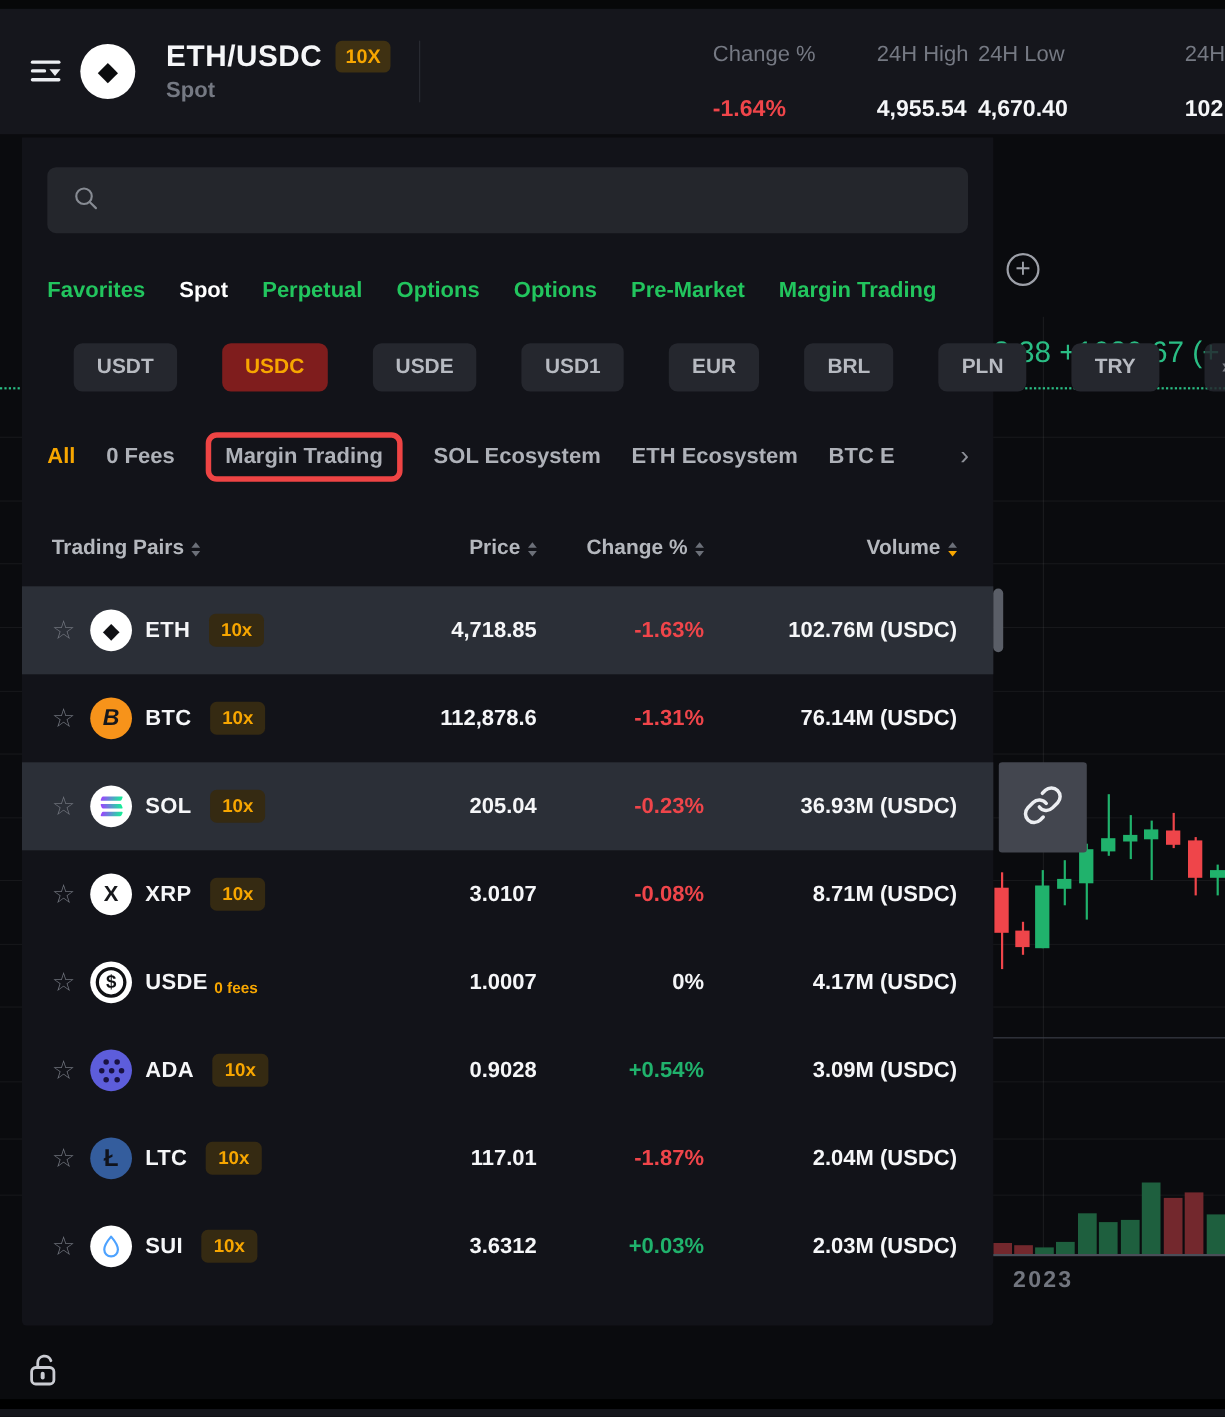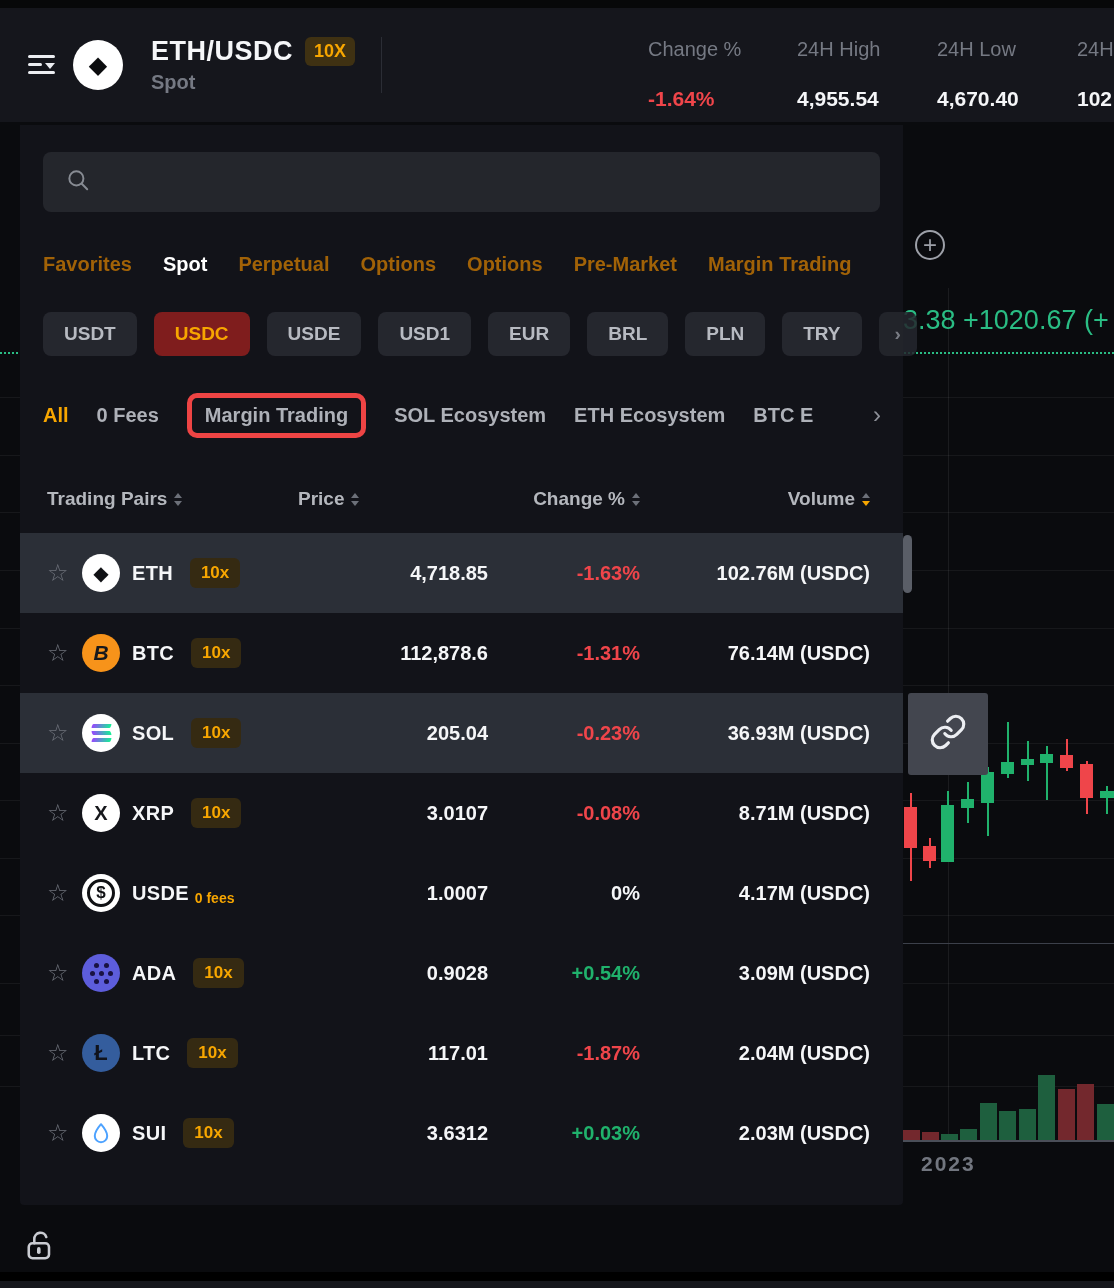--- a/index.html
+++ b/index.html
@@ -55,42 +55,42 @@
 
   
   .panel { position:absolute; left:20px; top:125px; width:883px; height:1080px; background:#121319;
     z-index:2; border-radius:0 0 4px 4px; }
   .search-box { position:absolute; left:23px; top:27px; width:837px; height:60px; background:#24262c;
     border-radius:8px; display:flex; align-items:center; padding-left:22px; cursor:text; }
   .search-box input { background:transparent; border:none; outline:none; color:#f5f6f8;
     font-size:19px; margin-left:14px; width:700px; font-family:inherit; }
 
   .tabs { position:absolute; left:23px; top:128px; display:flex; gap:31px; white-space:nowrap; }
-  .tab { font-size:20px; font-weight:600; color:#a16207; cursor:pointer; }
+  .tab { font-size:20px; font-weight:600; color:#22c55e; cursor:pointer; }
   .tab.active { color:#ffffff; font-weight:800; }
 
   .chips { position:absolute; left:23px; top:187px; display:flex; gap:17px; }
   .chip { height:44px; min-width:76px; padding:0 21px; background:#25272e; border-radius:8px;
     display:flex; align-items:center; justify-content:center; font-size:19px; font-weight:600;
-    color:#b7bac1; cursor:pointer; }
+    color:#b7bac1; cursor:pointer;margin-left:24px; }
   .chip.active { background:#7f1d1d; color:#f7a600; }
   .chip.more { min-width:38px; padding:0 12px; color:#8d9098; opacity:0.85; }
 
   .filters { position:absolute; left:23px; top:262px; height:56px; right:14px; display:flex;
     align-items:center; gap:28px; white-space:nowrap; overflow:hidden; }
   .filter { font-size:20px; font-weight:600; color:#aeb1b8; cursor:pointer; }
   .filter.active { color:#f7a600; }
   .filter.annotated { border:5px solid #ee4444; border-radius:10px; padding:6px 13px; }
   .filters-more { position:absolute; right:22px; top:276px; font-size:24px; color:#8d9098; cursor:pointer; }
 
   .thead { position:absolute; left:0; top:353px; width:100%; height:42px; display:flex;
     align-items:center; padding:0 33px 0 27px; color:#b4b7bd; font-size:19px; font-weight:700; }
   .th { display:flex; align-items:center; }
   .th.c-pair { flex:1; justify-content:flex-start; }
-  .th.c-price { width:190px; justify-content:flex-start; }
+  .th.c-price { width:190px; justify-content:flex-end; }
   .th.c-change { width:152px; justify-content:flex-end; }
   .th.c-vol { width:230px; justify-content:flex-end; }
   .sort { display:inline-flex; flex-direction:column; margin-left:7px; }
   .tri-up { width:0; height:0; border-left:4px solid transparent; border-right:4px solid transparent;
     border-bottom:5px solid #6c7079; margin-bottom:3px; }
   .tri-down { width:0; height:0; border-left:4px solid transparent; border-right:4px solid transparent;
     border-top:5px solid #6c7079; }
   .tri-down.on { border-top-color:#f7a600; }
 
   .tbody { position:absolute; left:0; top:408px; width:100%; }
@@ -227,21 +227,21 @@
   <div class="hdr-div"></div>
   <div class="hdr-stats" id="hdr-stats">
       <div class="stat" style="left: 648px;">
         <div class="lbl">Change %</div>
         <div class="val red">-1.64%</div>
       </div>
       <div class="stat" style="left: 797px;">
         <div class="lbl">24H High</div>
         <div class="val">4,955.54</div>
       </div>
-      <div class="stat" style="left: 937px;">
+      <div class="stat" style="left: 889px;">
         <div class="lbl">24H Low</div>
         <div class="val">4,670.40</div>
       </div>
       <div class="stat" style="left: 1077px;">
         <div class="lbl">24H</div>
         <div class="val">102</div>
       </div>
     </div>
 </header>
 

